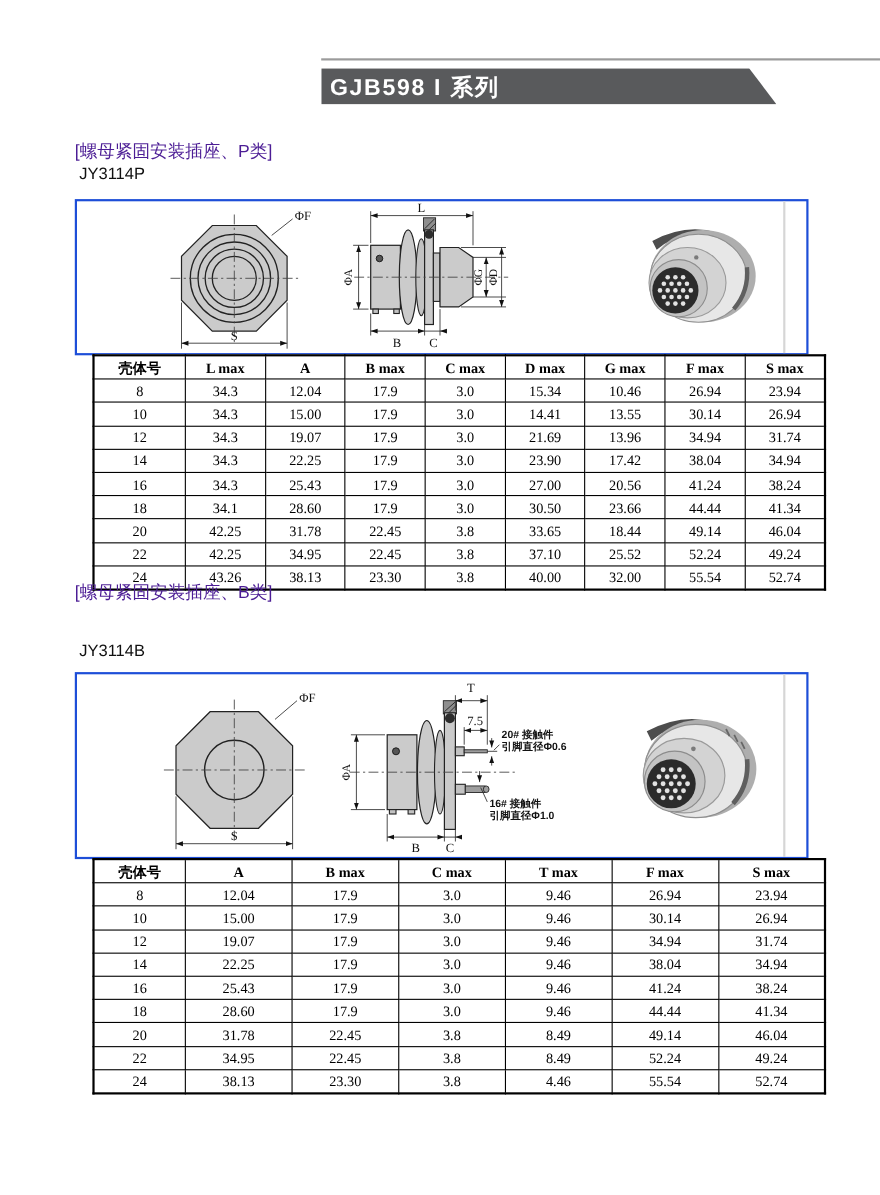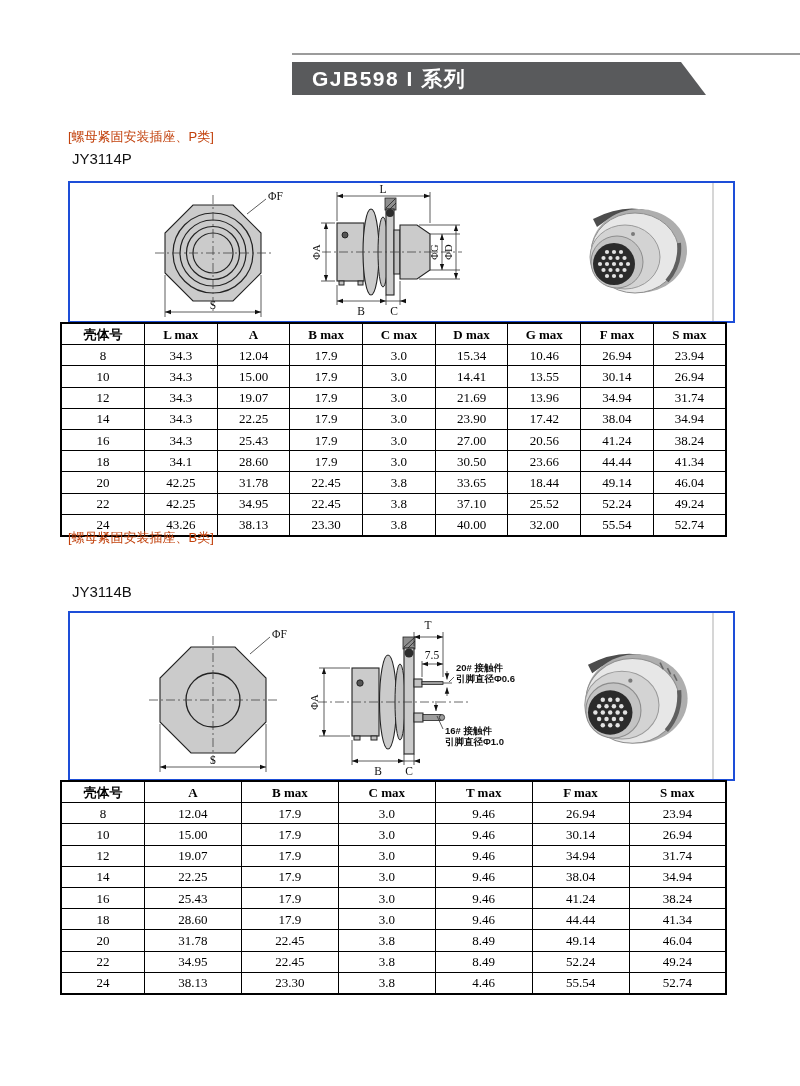--- a/index.html
+++ b/index.html
@@ -3,38 +3,38 @@
 <meta charset="utf-8">
 <style>
   html,body { margin:0; padding:0; background:#ffffff; }
   body { width:800px; height:1086px; position:relative; font-family:"Liberation Sans", sans-serif; color:#1a1a1a; }
   .page { position:absolute; inset:0; background:#fff; overflow:hidden; }
 
   
   .banner-top-line { position:absolute; top:53px; left:292px; width:508px; height:2px; background:#9b9b9b; }
   .banner { position:absolute; top:62px; left:292px; width:414px; height:33px; background:#595a5c;
             clip-path:polygon(0 0, 389px 0, 414px 100%, 0 100%);
-            display:flex; align-items:center; box-sizing:border-box; padding-left:20px; }
+            display:flex; align-items:center; box-sizing:border-box; padding-left:8px; }
   .banner-title { color:#ffffff; font-weight:bold; font-size:21px; letter-spacing:1.5px; font-family:"Liberation Sans", sans-serif; }
 
   
-  .section-label { position:absolute; left:68px; font-size:13px; color:#c2410c; font-weight:500; }
+  .section-label { position:absolute; left:68px; font-size:16px; color:#4c1d95; font-weight:500; }
   .model-label   { position:absolute; left:72px; font-size:15px; color:#111; font-family:"Liberation Sans", sans-serif; }
   .lbl-1 { top:128px; } .mod-1 { top:150px; }
   .lbl-2 { top:529px; } .mod-2 { top:583px; }
 
   
   .fig-box { position:absolute; left:68px; width:667px; border:2px solid #1d4ed8; box-sizing:border-box; background:#fff; }
   .fig-1 { top:181px; height:142px; }
   .fig-2 { top:611px; height:170px; }
   .fig-box svg { display:block; }
   .scan-line { position:absolute; top:0; bottom:0; left:642px; width:2px; background:#d6d6d6; }
 
   
-  table.spec { position:absolute; left:60px; width:667px; border-collapse:collapse; table-layout:fixed;
+  table.spec { position:absolute; left:84px; width:667px; border-collapse:collapse; table-layout:fixed;
                font-family:"Liberation Serif", serif; font-size:13px; color:#000; background:#fff; border:2px solid #000; }
   .tbl-1 { top:322px; }
   .tbl-2 { top:780px; }
   table.spec th, table.spec td { border:1px solid #000; text-align:center; vertical-align:middle; height:20.2px; padding:0; line-height:1; }
   table.spec th { font-weight:bold; font-size:13px; }
   table.spec th:first-child, table.spec td:first-child { width:82px; }
 
   
   .dim { font-family:"Liberation Serif", serif; font-size:11.5px; fill:#111; }
   .dim-sm { font-family:"Liberation Serif", serif; font-size:10.5px; fill:#111; }

